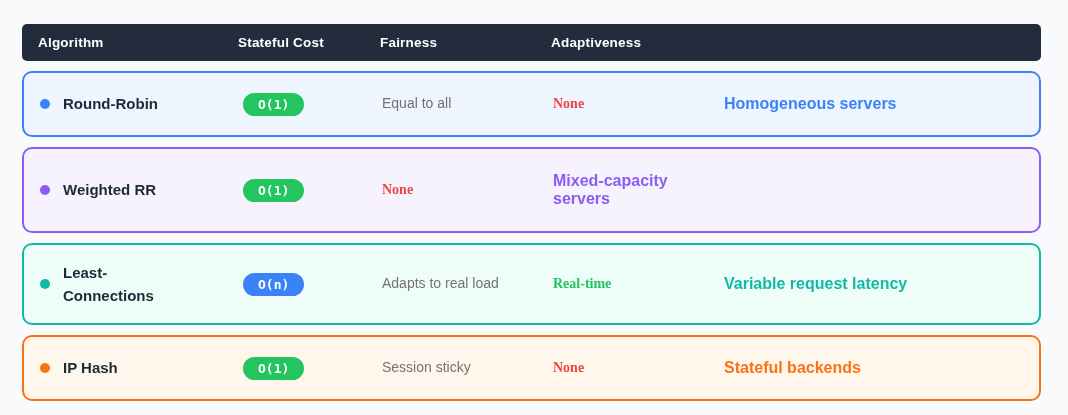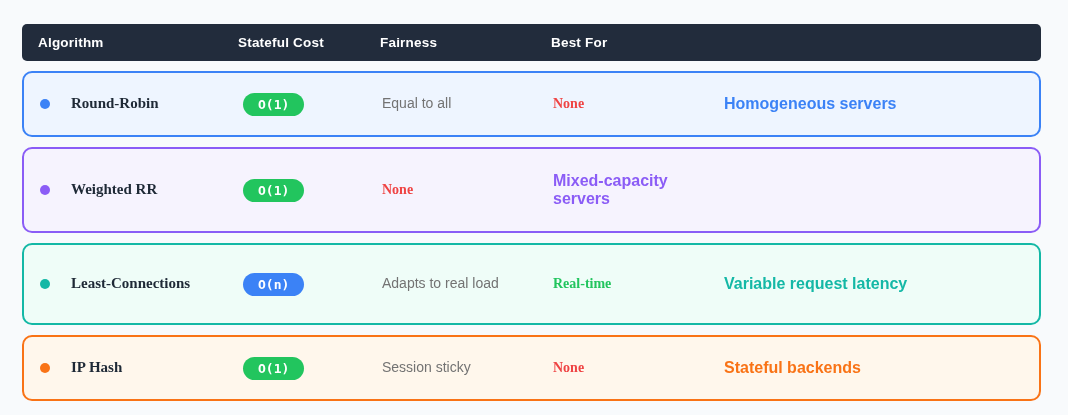--- a/index.html
+++ b/index.html
@@ -40,22 +40,21 @@
     padding-top: 10px;
     padding-bottom: 10px;
   }
   .row-0 { min-height: 66px; }
   .row-1 { min-height: 86px; }
   .row-2 { min-height: 82px; }
   .row-3 { min-height: 66px; }
   .name-cell {
     display: flex;
     align-items: center;
-    gap: 21px;
-    font-family: Liberation Serif, serif;
+    gap: 13px;
   }
   .dot {
     width: 10px;
     height: 10px;
     border-radius: 50%;
     background: var(--accent);
     flex: 0 0 auto;
   }
   .algo-name {
     font-size: 15px;
@@ -96,21 +95,21 @@
 </head>
 <body>
 
 <div class="page">
   <div class="table">
 
     <div class="grid thead">
       <div>Algorithm</div>
       <div>Stateful Cost</div>
       <div>Fairness</div>
-      <div>Best For</div>
+      <div>Adaptiveness</div>
     </div>
 
     <div class="grid row row-0" style="--accent: #3b82f6; --row-bg: #eef5ff; --pill-bg: #22c55e; --adapt-color: #ef4444;">
       <div class="name-cell">
         <span class="dot"></span>
         <span class="algo-name">Round-Robin</span>
       </div>
       <div>
         <span class="pill">O(1)</span>
       </div>

